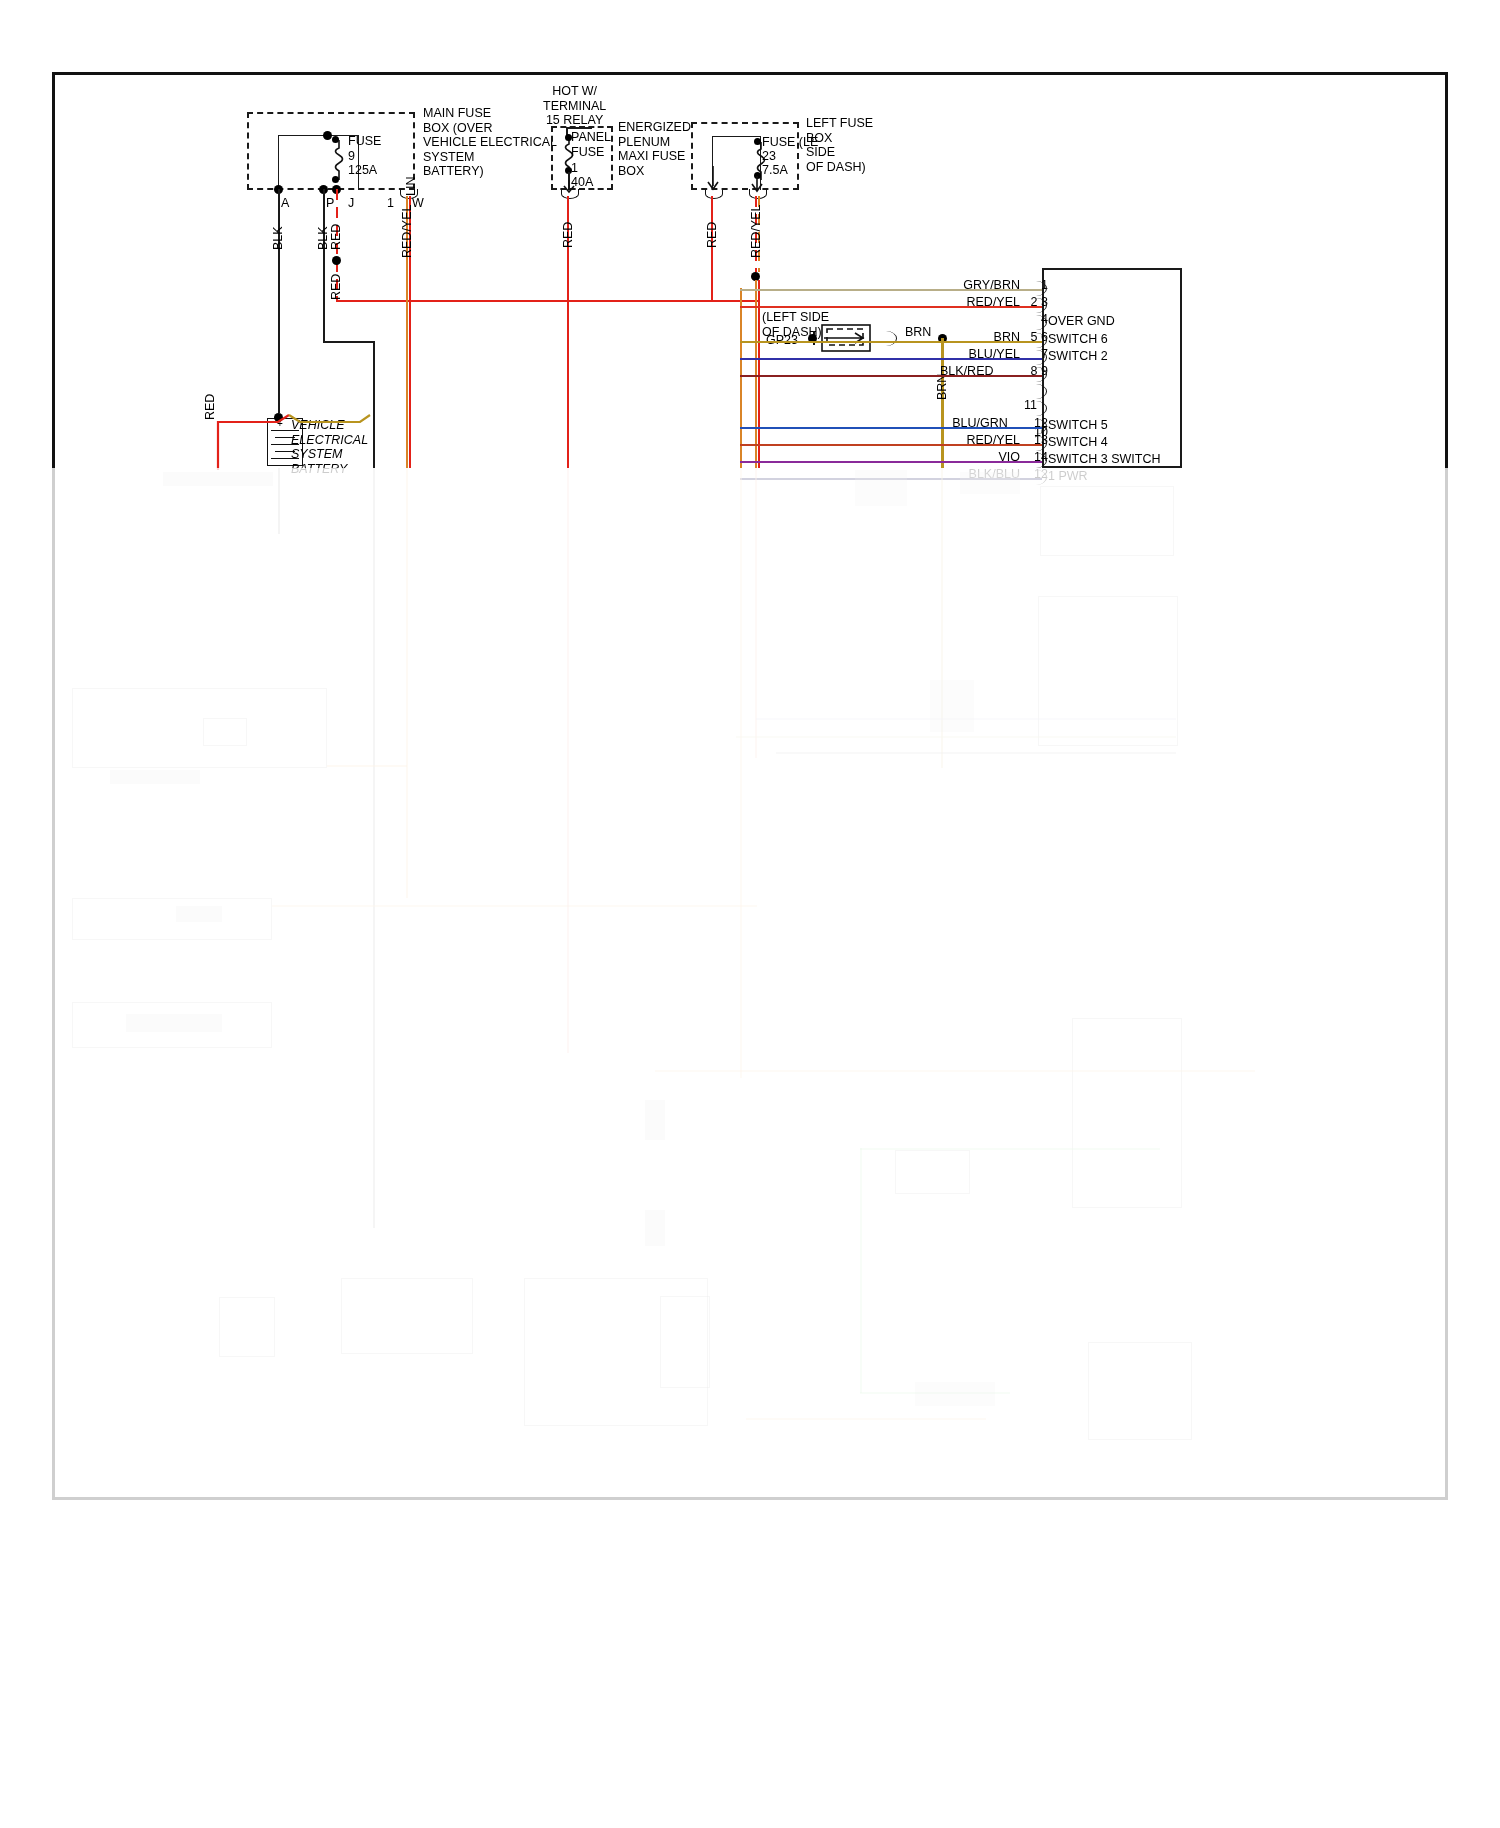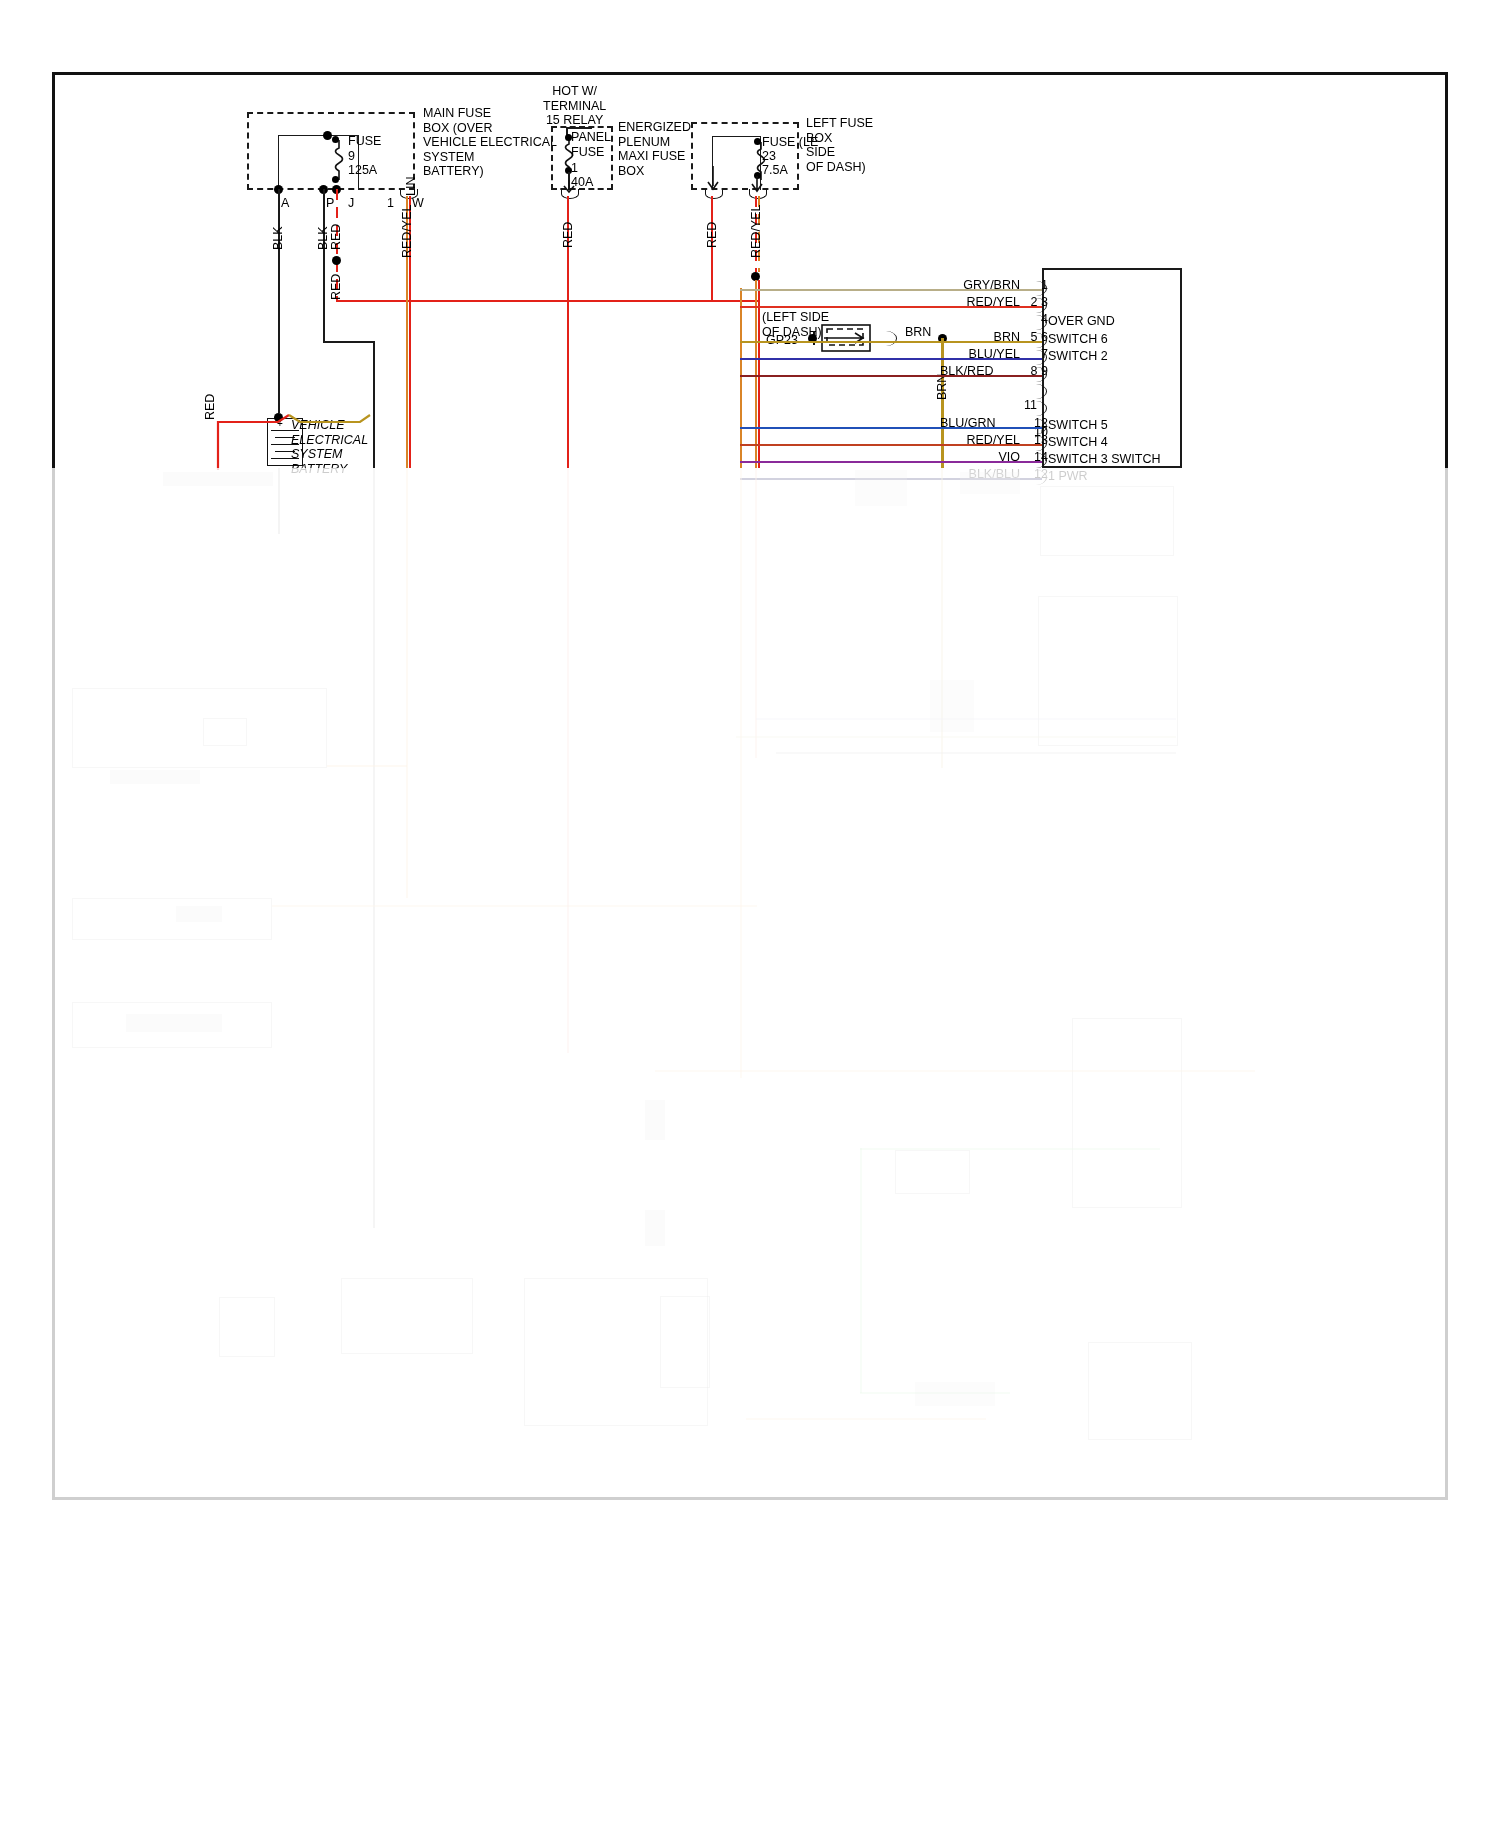--- a/index.html
+++ b/index.html
@@ -246,21 +246,21 @@
       <div class="txt t12" style="left: 1048px; top: 348.8px;">SWITCH 2</div>
       <div class="w wh" style="left: 740px; top: 375px; width: 302px; background: rgb(138, 32, 32);"></div>
       <div class="txt t12" style="left: 940px; top: 364px; width: 80px; text-align: left;">BLK/RED</div>
       <div class="txt t12" style="left: 1024px; top: 364px; width: 24px; text-align: right;">8 9</div>
       <div class="arc" style="left: 1036px; top: 367px;"></div>
       <div class="txt t12" style="left: 1024px; top: 381.2px; width: 24px; text-align: right; margin-top: 44px;">10</div>
       <div class="arc" style="left: 1036px; top: 384.2px;"></div>
       <div class="txt t12" style="left: 1024px; top: 398.4px; width: 24px; ">11</div>
       <div class="arc" style="left: 1036px; top: 401.4px;"></div>
       <div class="w wh" style="left: 740px; top: 426.6px; width: 302px; background: rgb(32, 80, 184);"></div>
-      <div class="txt t12" style="left: 940px; top: 415.6px; width: 80px; text-align: left;">BLU/GRN</div>
+      <div class="txt t12" style="left: 940px; top: 415.6px; width: 80px; text-align: center;">BLU/GRN</div>
       <div class="txt t12" style="left: 1024px; top: 415.6px; width: 24px; text-align: right;">12</div>
       <div class="arc" style="left: 1036px; top: 418.6px;"></div>
       <div class="txt t12" style="left: 1048px; top: 417.6px;">SWITCH 5</div>
       <div class="w wh" style="left: 740px; top: 443.8px; width: 302px; background: rgb(192, 64, 32);"></div>
       <div class="txt t12" style="left: 940px; top: 432.8px; width: 80px; text-align: right;">RED/YEL</div>
       <div class="txt t12" style="left: 1024px; top: 432.8px; width: 24px; text-align: right;">13</div>
       <div class="arc" style="left: 1036px; top: 435.8px;"></div>
       <div class="txt t12" style="left: 1048px; top: 434.8px;">SWITCH 4</div>
       <div class="w wh" style="left: 740px; top: 461px; width: 302px; background: rgb(138, 42, 154);"></div>
       <div class="txt t12" style="left: 940px; top: 450px; width: 80px; text-align: right;">VIO</div>

